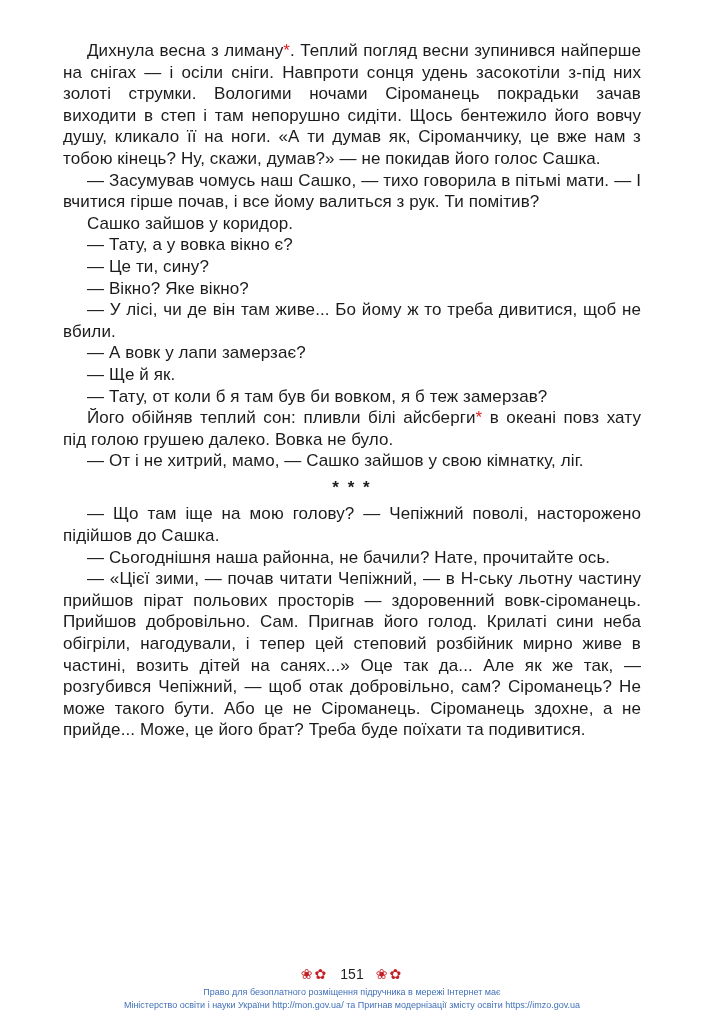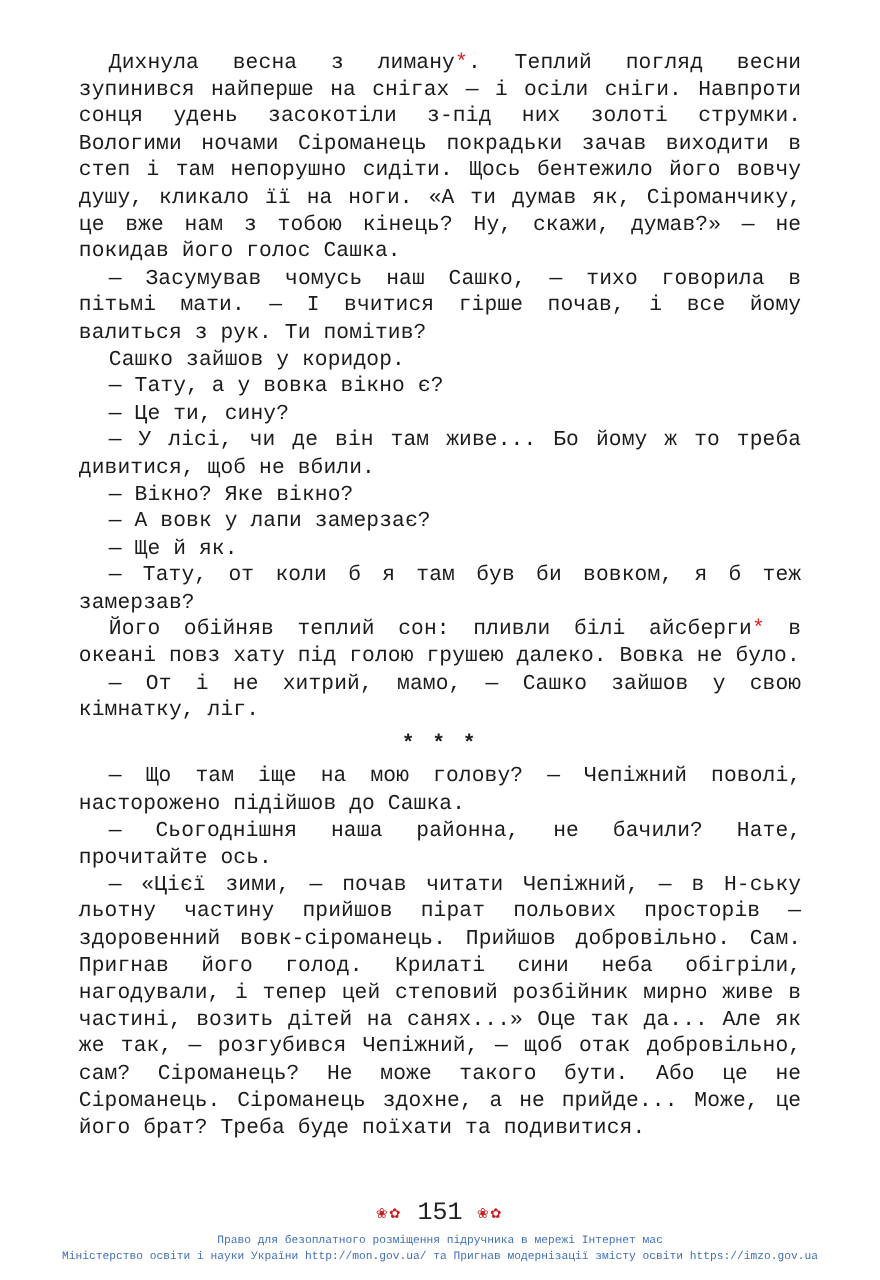--- a/index.html
+++ b/index.html
@@ -1,15 +1,15 @@
 <!DOCTYPE html>
 <html lang="uk" style="--footnote-red: #e31e24; --footer-blue: #4170b8; --ornament-red: #c42127;"><head>
 <meta charset="utf-8">
 <style>
-  * { margin: 0; padding: 0; box-sizing: border-box; font-family: Liberation Mono, monospace; }
+  * { margin: 0; padding: 0; box-sizing: border-box; }
   html, body { background: #ffffff; }
   .page {
     position: relative;
     width: 704px;
     height: 1024px;
     background: #ffffff;
     font-family: "Liberation Sans", sans-serif;
     color: #1b1b1b;
     overflow: hidden;
     margin: 0 auto;
@@ -42,21 +42,21 @@
     width: 100%;
     text-align: center;
   }
   .pagenum-row {
     display: flex;
     justify-content: center;
     align-items: center;
     gap: 12px;
     margin-bottom: 4px;
   }
-  .page-number { font-size: 20px; color: #222222; text-align: center; }
+  .page-number { font-size: 14px; color: #222222; text-align: center; }
   .ornament {
     color: var(--ornament-red, #c42127);
     font-size: 14px;
     letter-spacing: 2px;
     line-height: 1;
   }
   .footer-line {
     font-size: 9px;
     line-height: 13px;
     color: var(--footer-blue, #4170b8);
@@ -67,22 +67,22 @@
 <body>
 
 <div class="page">
 
   <main class="text-body">
       <p class="para"><span>Дихнула весна з лиману</span><span class="star">*</span><span>. Теплий погляд весни зупинився найперше на снігах — і осіли сніги. Навпроти сонця удень засокотіли з-під них золоті струмки. Вологими ночами Сіроманець покрадьки зачав виходити в степ і там непорушно сидіти. Щось бентежило його вовчу душу, кликало її на ноги. «А ти думав як, Сіроманчику, це вже нам з тобою кінець? Ну, скажи, думав?» — не покидав його голос Сашка.</span></p>
       <p class="para"><span>— Засумував чомусь наш Сашко, — тихо говорила в пітьмі мати. — І вчитися гірше почав, і все йому валиться з рук. Ти помітив?</span></p>
       <p class="para"><span>Сашко зайшов у коридор.</span></p>
       <p class="para"><span>— Тату, а у вовка вікно є?</span></p>
       <p class="para"><span>— Це ти, сину?</span></p>
+      <p class="para"><span>— Вікно? Яке вікно?</span></p>
       <p class="para"><span>— У лісі, чи де він там живе... Бо йому ж то треба дивитися, щоб не вбили.</span></p>
-      <p class="para"><span>— Вікно? Яке вікно?</span></p>
       <p class="para"><span>— А вовк у лапи замерзає?</span></p>
       <p class="para"><span>— Ще й як.</span></p>
       <p class="para"><span>— Тату, от коли б я там був би вовком, я б теж замерзав?</span></p>
       <p class="para"><span>Його обійняв теплий сон: пливли білі айсберги</span><span class="star">*</span><span> в океані повз хату під голою грушею далеко. Вовка не було.</span></p>
       <p class="para"><span>— От і не хитрий, мамо, — Сашко зайшов у свою кімнатку, ліг.</span></p>
       <p class="para sep"><span>* * *</span></p>
       <p class="para"><span>— Що там іще на мою голову? — Чепіжний поволі, насторожено підійшов до Сашка.</span></p>
       <p class="para"><span>— Сьогоднішня наша районна, не бачили? Нате, прочитайте ось.</span></p>
       <p class="para"><span>— «Цієї зими, — почав читати Чепіжний, — в Н-ську льотну частину прийшов пірат польових просторів — здоровенний вовк-сіроманець. Прийшов добровільно. Сам. Пригнав його голод. Крилаті сини неба обігріли, нагодували, і тепер цей степовий розбійник мирно живе в частині, возить дітей на санях...» Оце так да... Але як же так, — розгубився Чепіжний, — щоб отак добровільно, сам? Сіроманець? Не може такого бути. Або це не Сіроманець. Сіроманець здохне, а не прийде... Може, це його брат? Треба буде поїхати та подивитися.</span></p>
     </main>

